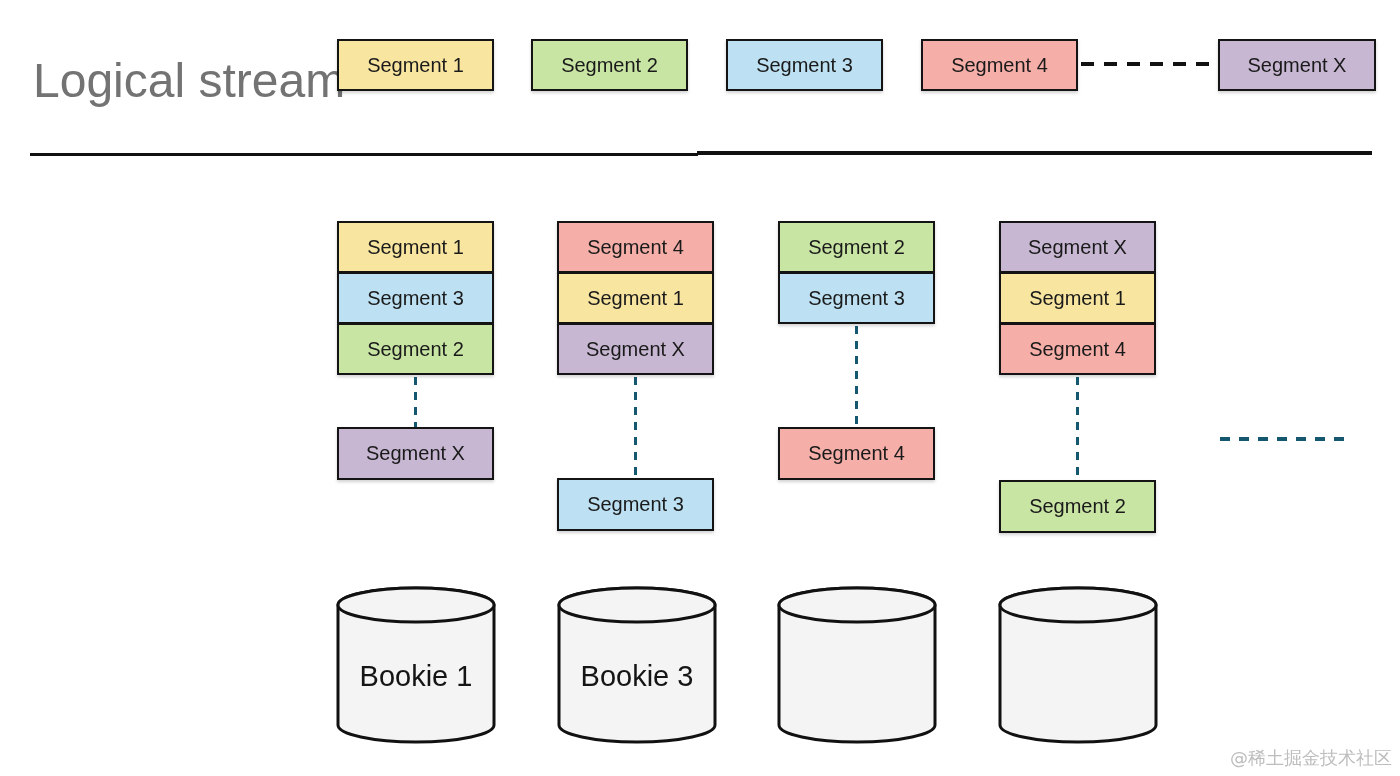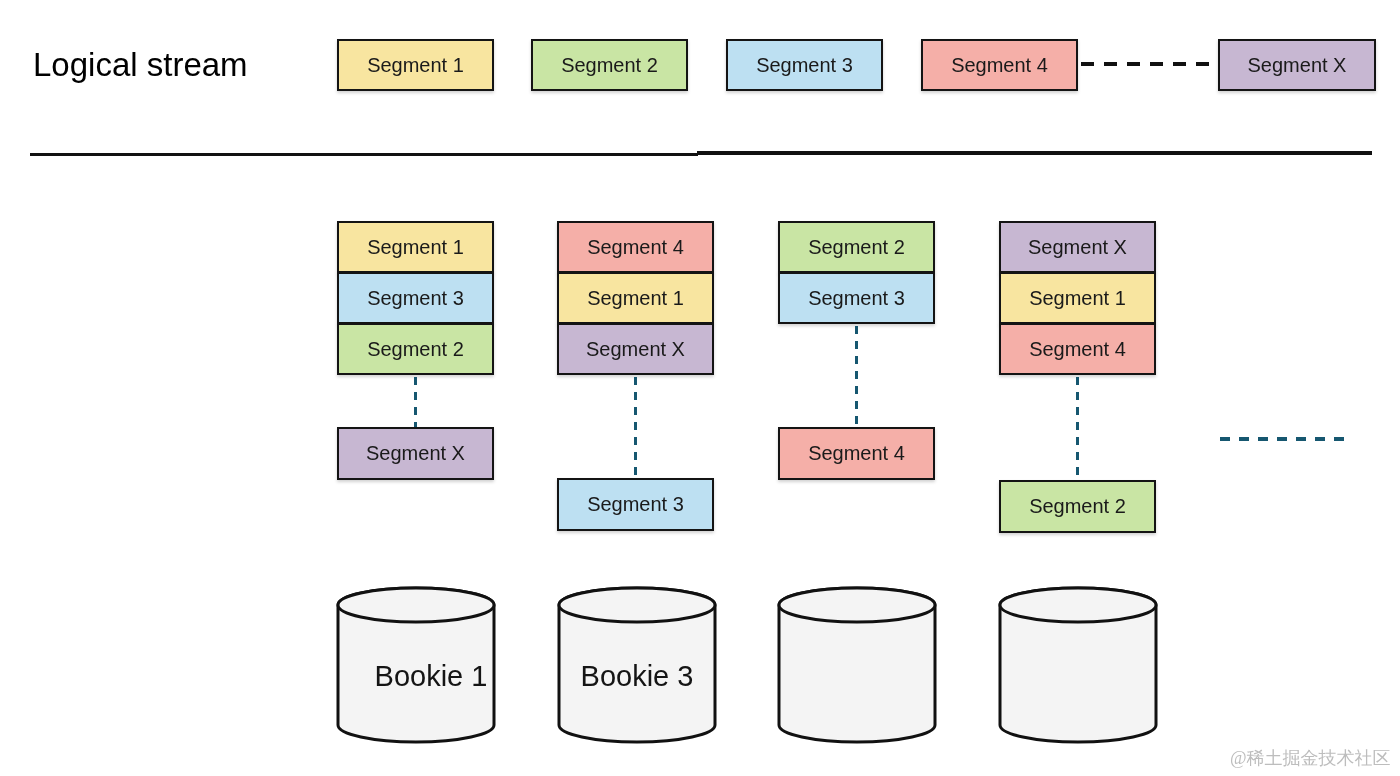--- a/index.html
+++ b/index.html
@@ -1,22 +1,22 @@
 <!DOCTYPE html>
 <html><head>
 <meta charset="utf-8">
 <style>
   html,body{margin:0;padding:0;background:#ffffff;}
   #canvas{
     position:relative;width:1400px;height:776px;background:#ffffff;overflow:hidden;
     font-family:"Liberation Sans","DejaVu Sans",sans-serif;color:#111;
   }
   .h1{
-    position:absolute;font-size:33px;line-height:50px;color:#000000;
-    letter-spacing:0px;font-weight:500;
+    position:absolute;font-size:48px;line-height:50px;color:#737373;
+    letter-spacing:0px;font-weight:500;margin-top:16px;
   }
   .seg{
     position:absolute;width:157px;height:52px;box-sizing:border-box;
     border:2px solid #141414;display:flex;align-items:center;justify-content:center;
     font-size:20px;color:#1a1a1a;box-shadow:0 2px 3px rgba(0,0,0,0.18);
   }
   .divider{position:absolute;background:#111;}
   .hdash-black{
     position:absolute;height:4px;
     background:repeating-linear-gradient(90deg,#111 0 13px,transparent 13px 23px);
@@ -82,21 +82,21 @@
   <div class="seg" style="left: 999px; top: 480px; height: 53px; background-color: rgb(201, 229, 164);">Segment 2</div>
 
   <div class="hdash-teal" style="left:1220px;top:437px;width:133px;"></div>
 
   <div class="cyl" style="left:335px;top:585px;">
     <svg width="162" height="162" viewBox="0 0 162 162">
       <path d="M3,20 A78,17 0 0 1 159,20 L159,140 A78,17 0 0 1 3,140 Z" fill="#F4F4F4" stroke="#111" stroke-width="3"></path>
       <ellipse cx="81" cy="20" rx="78" ry="17" fill="#F4F4F4" stroke="#111" stroke-width="3"></ellipse>
     </svg>
   </div>
-  <div class="cyl-label" style="left:350px;top:660px;">Bookie 1</div>
+  <div class="cyl-label" style="left:335px;top:660px;">Bookie 1</div>
 
   <div class="cyl" style="left:556px;top:585px;">
     <svg width="162" height="162" viewBox="0 0 162 162">
       <path d="M3,20 A78,17 0 0 1 159,20 L159,140 A78,17 0 0 1 3,140 Z" fill="#F4F4F4" stroke="#111" stroke-width="3"></path>
       <ellipse cx="81" cy="20" rx="78" ry="17" fill="#F4F4F4" stroke="#111" stroke-width="3"></ellipse>
     </svg>
   </div>
   <div class="cyl-label" style="left:556px;top:660px;">Bookie 3</div>
 
   <div class="cyl" style="left:776px;top:585px;">
@@ -106,15 +106,15 @@
     </svg>
   </div>
 
   <div class="cyl" style="left:997px;top:585px;">
     <svg width="162" height="162" viewBox="0 0 162 162">
       <path d="M3,20 A78,17 0 0 1 159,20 L159,140 A78,17 0 0 1 3,140 Z" fill="#F4F4F4" stroke="#111" stroke-width="3"></path>
       <ellipse cx="81" cy="20" rx="78" ry="17" fill="#F4F4F4" stroke="#111" stroke-width="3"></ellipse>
     </svg>
   </div>
 
-  <div class="watermark" style="left:1230px;top:746px;font-family:Liberation Serif, serif;">@稀土掘金技术社区</div>
+  <div class="watermark" style="left:1230px;top:746px;">@稀土掘金技术社区</div>
 
 </div>
 
 </body></html>

